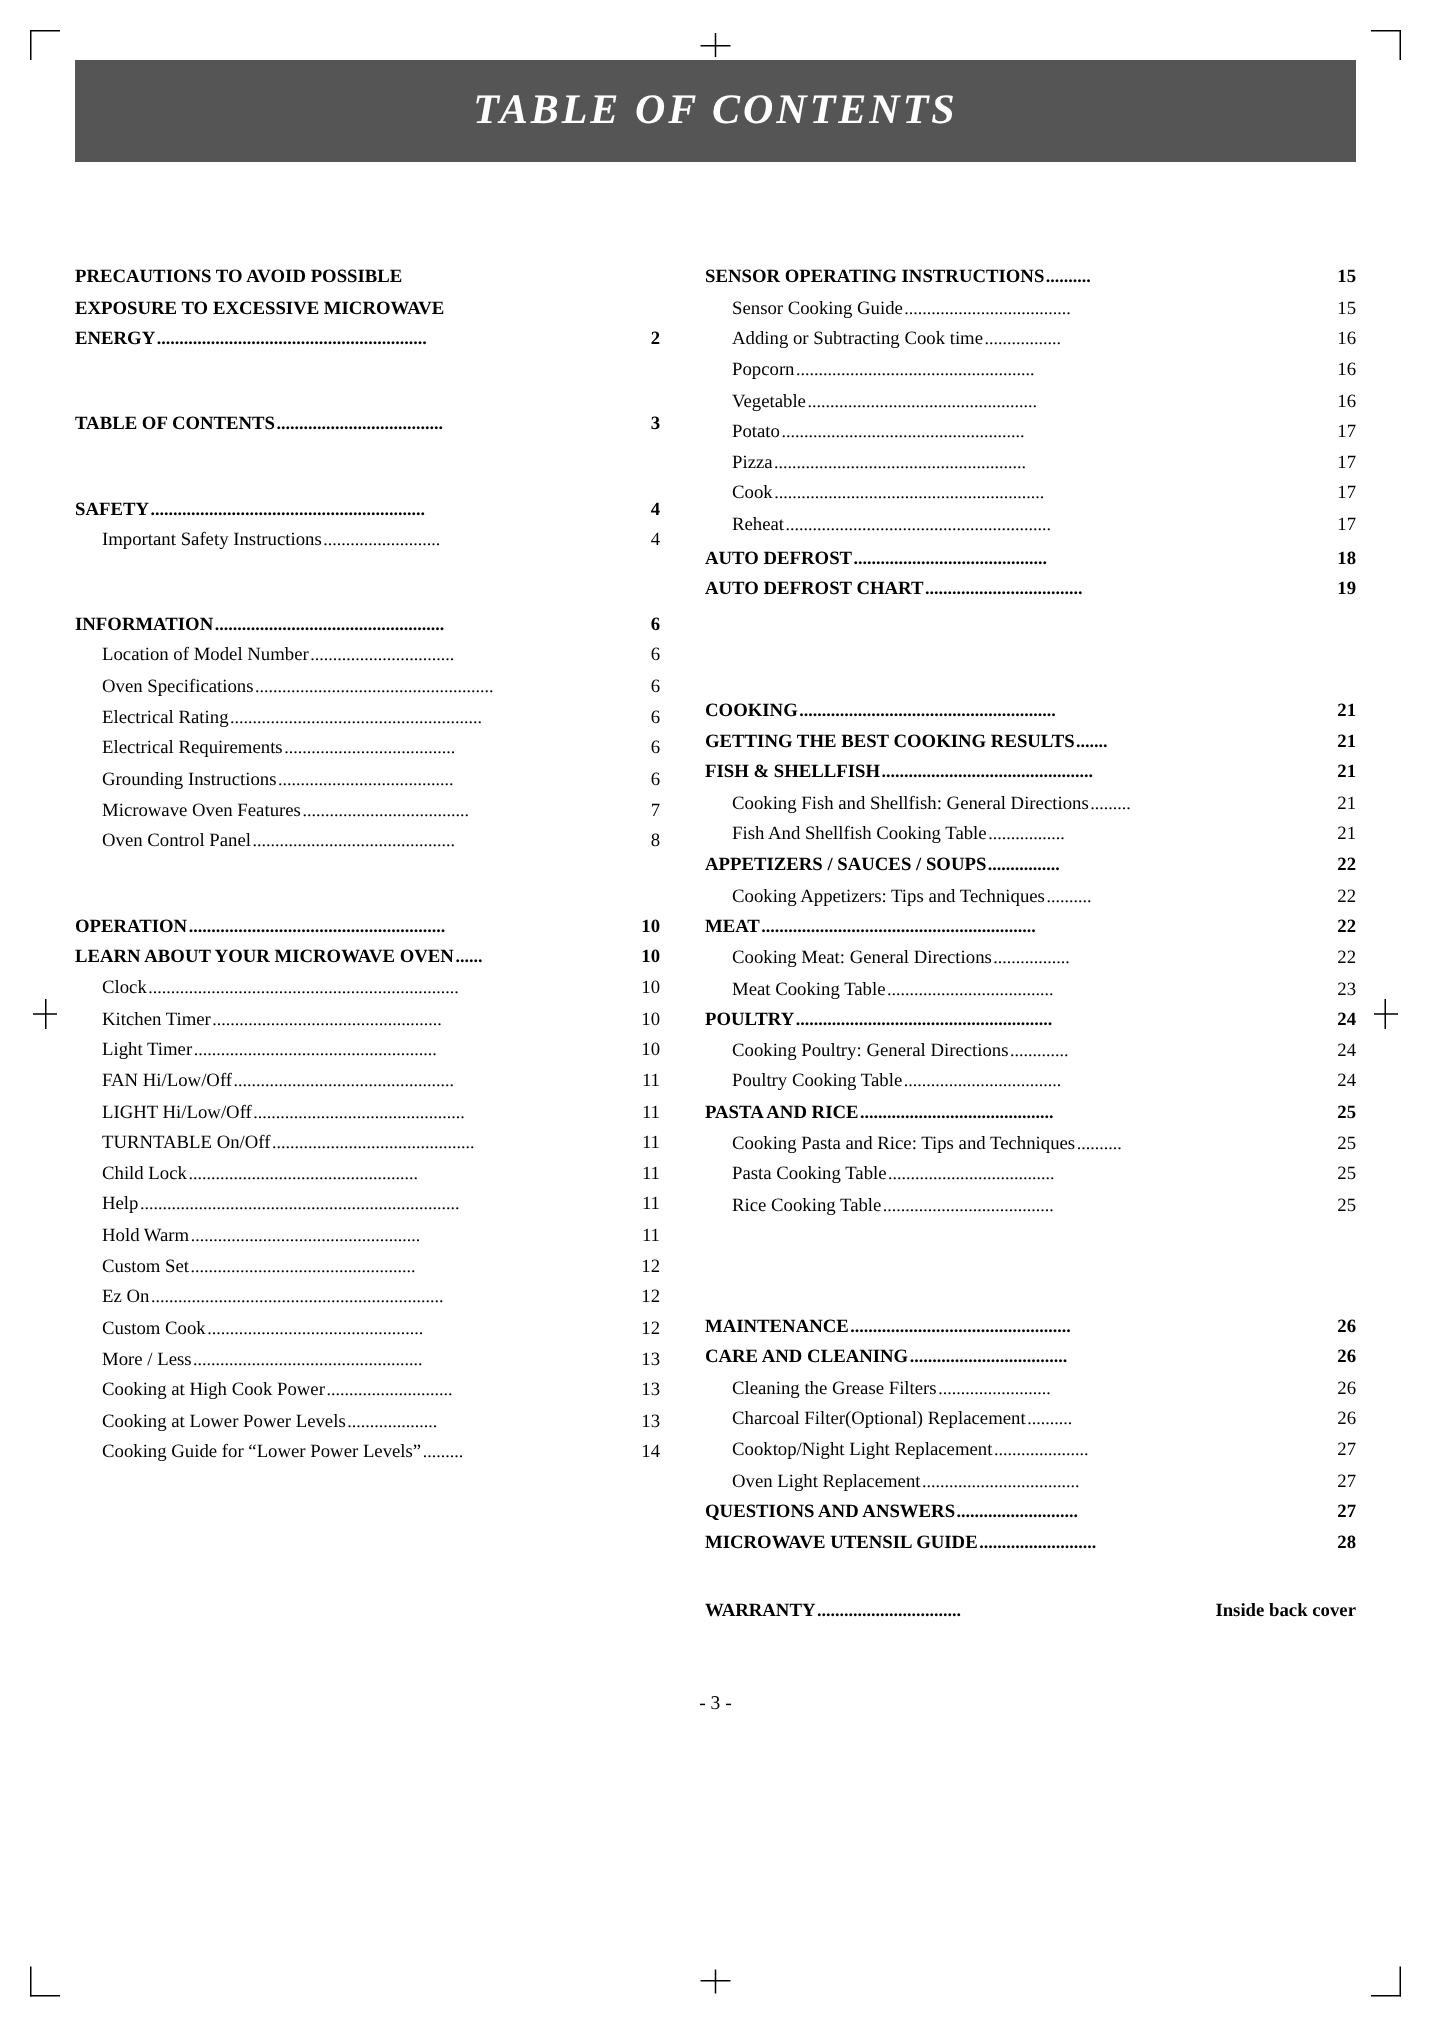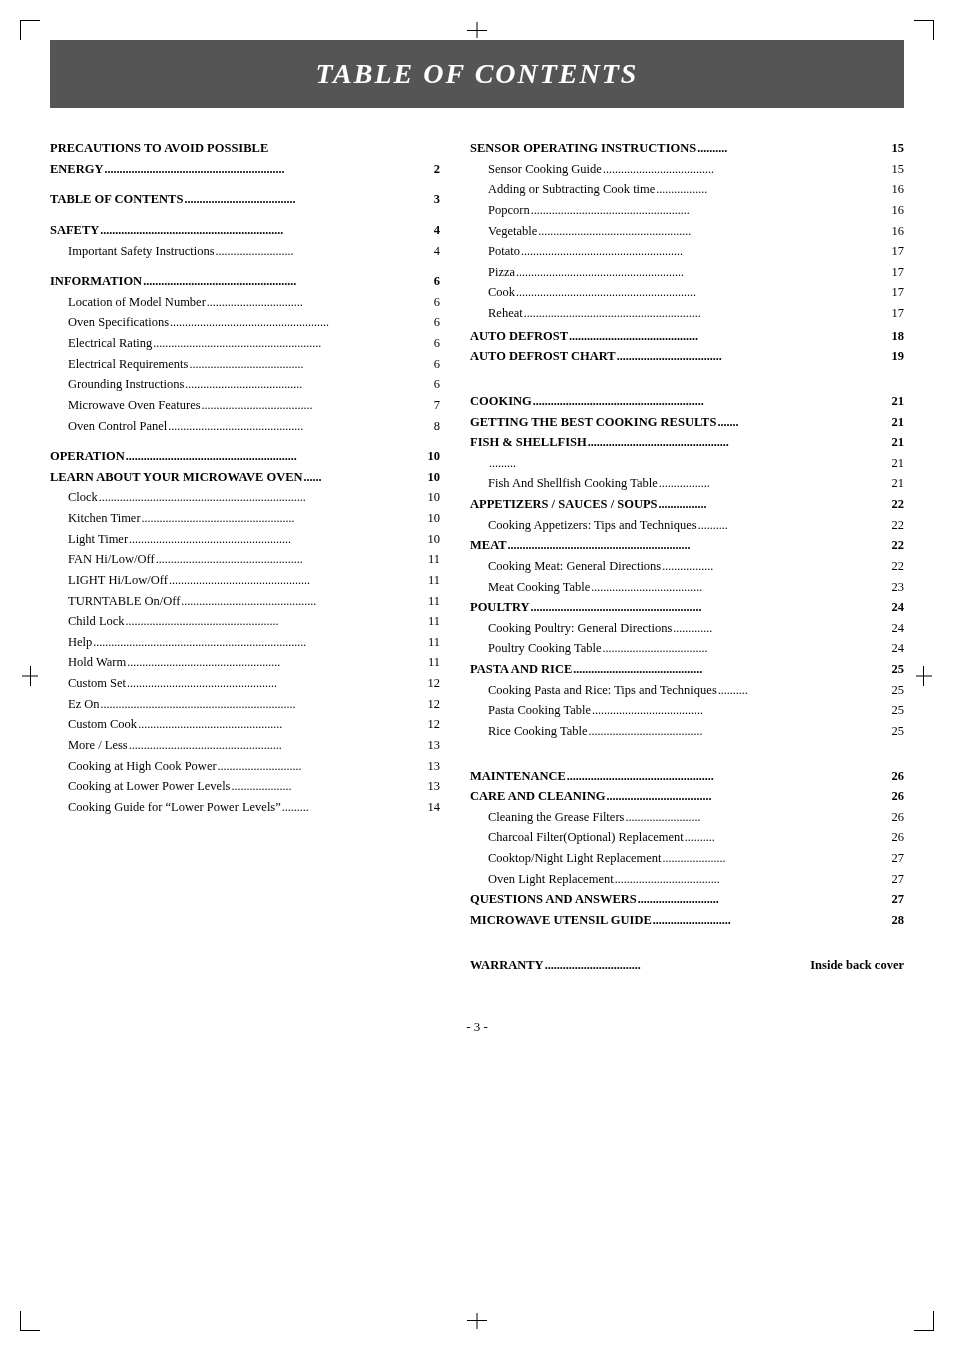--- a/index.html
+++ b/index.html
@@ -105,21 +105,21 @@
     .row-title { flex: 0 0 auto; white-space: nowrap; }
     .row-leader {
       flex: 1;
       overflow: hidden;
       font-size: 12px;
       padding: 0 1px;
       margin-bottom: -2px;
     }
     .row-pg { flex: 0 0 auto; white-space: nowrap; font-size: 12.5px; }
 
-    .section-gap { margin-bottom: 10px; }
+    .section-gap { margin-bottom: 10px; margin-top: 36px; }
   </style>
 </head>
 <body>
 
 <div class="page">
 
   <div class="corner-mark corner-tl"></div>
   <div class="corner-mark corner-tr"></div>
   <div class="corner-mark corner-bl"></div>
   <div class="corner-mark corner-br"></div>
@@ -142,20 +142,23 @@
 
   <div class="toc-columns">
 
     <div class="col-left">
 
       <div class="toc-section section-gap">
         <div class="toc-entry-row bold-row">
           <span class="row-title">PRECAUTIONS TO AVOID POSSIBLE</span>
         </div>
         <div class="toc-entry-row bold-row">
+          <span class="row-title">EXPOSURE TO EXCESSIVE MICROWAVE</span>
+        </div>
+        <div class="toc-entry-row bold-row">
           <span class="row-title">ENERGY</span>
           <span class="row-leader">............................................................</span>
           <span class="row-pg">2</span>
         </div>
       </div>
 
       <div class="toc-section section-gap">
         <div class="toc-entry-row bold-row">
           <span class="row-title">TABLE OF CONTENTS</span>
           <span class="row-leader">.....................................</span>
@@ -386,20 +389,21 @@
           <span class="row-title">GETTING THE BEST COOKING RESULTS</span>
           <span class="row-leader">.......</span>
           <span class="row-pg">21</span>
         </div>
         <div class="toc-entry-row bold-row">
           <span class="row-title">FISH &amp; SHELLFISH</span>
           <span class="row-leader">...............................................</span>
           <span class="row-pg">21</span>
         </div>
         <div class="toc-entry-row indent1">
+          <span class="row-title">Cooking Fish and Shellfish: General Directions</span>
           <span class="row-leader">.........</span>
           <span class="row-pg">21</span>
         </div>
         <div class="toc-entry-row indent1">
           <span class="row-title">Fish And Shellfish Cooking Table</span>
           <span class="row-leader">.................</span>
           <span class="row-pg">21</span>
         </div>
         <div class="toc-entry-row bold-row">
           <span class="row-title">APPETIZERS / SAUCES / SOUPS</span>

